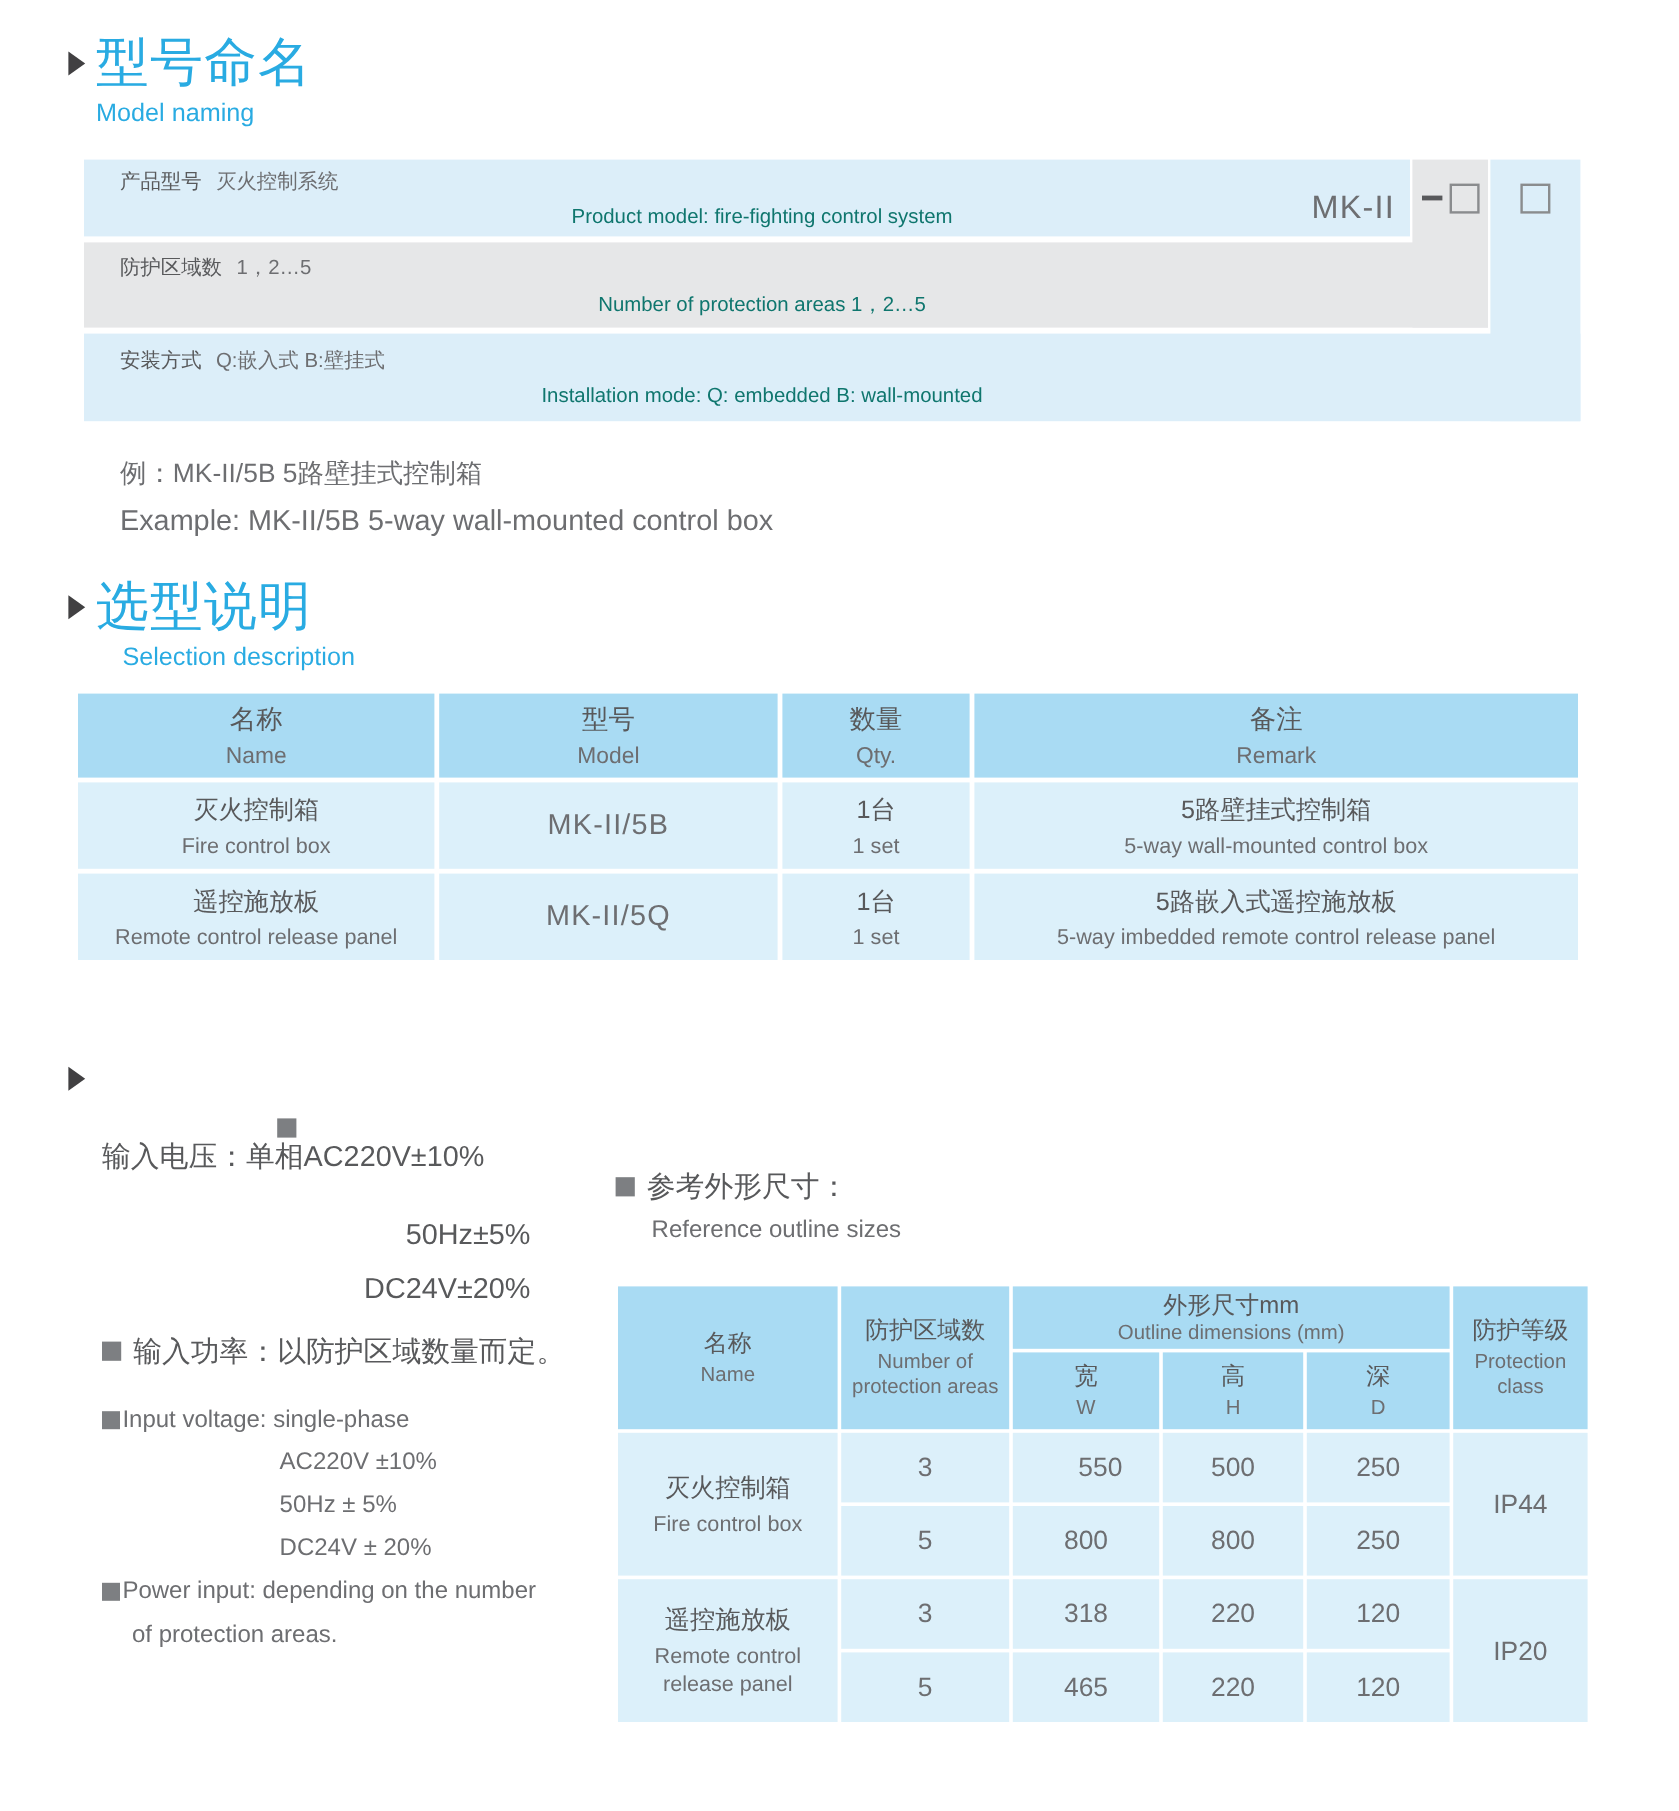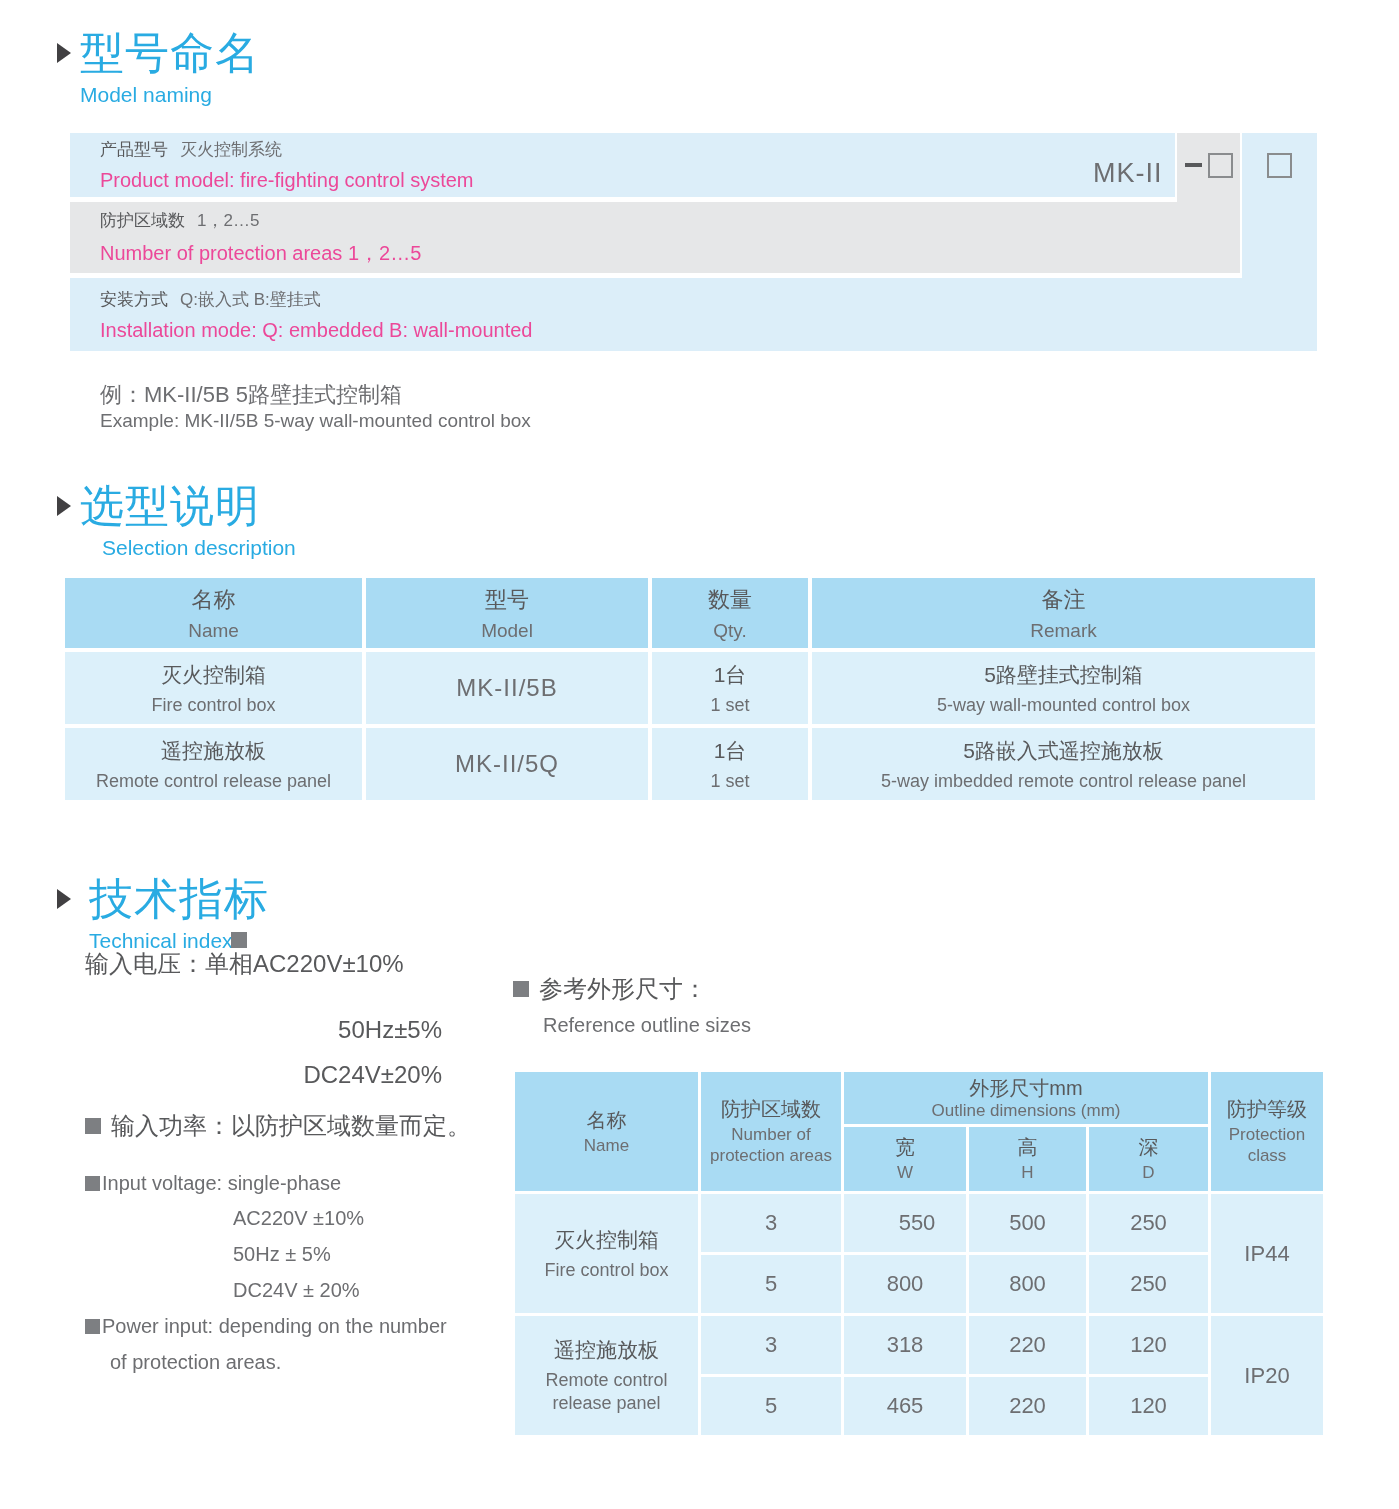--- a/index.html
+++ b/index.html
@@ -16,31 +16,31 @@
 
   
   .naming{position:absolute;left:70px;top:133px;width:1247px;height:218px;}
   .blk{position:absolute;}
   .blue{background:#dceef9;}
   .gray{background:#e6e7e8;}
   .nrow-text{position:absolute;left:0;width:1100px;display:flex;flex-direction:column;
              justify-content:center;padding-left:30px;box-sizing:border-box;}
   .zh-main{font-size:17px;color:#58595b;}
   .zh-detail{font-size:17px;color:#6d6e71;margin-left:12px;}
-  .en-sub{font-size:20px;color:#ec4899;margin-top:8px;}
+  .en-sub{font-size:17px;color:#0f766e;margin-top:8px;text-align:center;}
   .code{position:absolute;left:1023px;top:0;height:80px;display:flex;align-items:center;
         font-size:27px;color:#6d6e71;letter-spacing:1px;}
   .slot{position:absolute;top:0;height:64px;display:flex;align-items:center;justify-content:center;gap:6px;}
   .dash{width:17px;height:4px;background:#58595b;}
   .sq{width:21px;height:21px;border:2px solid #8a8c8e;box-sizing:content-box;}
 
   
   .example{position:absolute;left:100px;top:380px;}
   .ex-zh{font-size:22px;color:#6d6e71;}
-  .ex-en{font-size:19px;color:#6d6e71;}
+  .ex-en{font-size:24px;color:#6d6e71;margin-top:11px;}
 
   
   .sel-table{position:absolute;left:65px;top:578px;display:grid;
              grid-template-columns:297px 282px 156px 503px;grid-template-rows:70px 72px 72px;gap:4px;}
   .cell{display:flex;flex-direction:column;justify-content:center;text-align:center;}
   .hcell{background:#a9dbf3;}
   .bcell{background:#dcf0fa;}
   .c-zh{font-size:22px;color:#58595b;}
   .c-en{font-size:19px;color:#6d6e71;margin-top:5px;}
   .b-zh{font-size:21px;color:#58595b;}
@@ -177,24 +177,20 @@
       <div class="b-en">1 set</div>
     </div>
     <div class="cell bcell">
       <div class="b-zh">5路嵌入式遥控施放板</div>
       <div class="b-en">5-way imbedded remote control release panel</div>
     </div>
   </div>
 
   <div class="heading wide" style="left:57px;top:876px;">
     <span class="tri"></span>
-    <div>
-      <div class="h-zh">技术指标</div>
-      <div class="h-en">Technical index</div>
-    </div>
   </div>
 
   <div class="spec-line" style="left:85px;top:932px;flex-direction:column;">
     <span class="bullet"></span>
     <span class="spec-zh">输入电压：单相AC220V±10%</span>
   </div>
   <div class="right-357" style="left:85px;top:1016px;">50Hz±5%</div>
   <div class="right-357" style="left:85px;top:1061px;">DC24V±20%</div>
   <div class="spec-line" style="left:85px;top:1110px;">
     <span class="bullet"></span>

